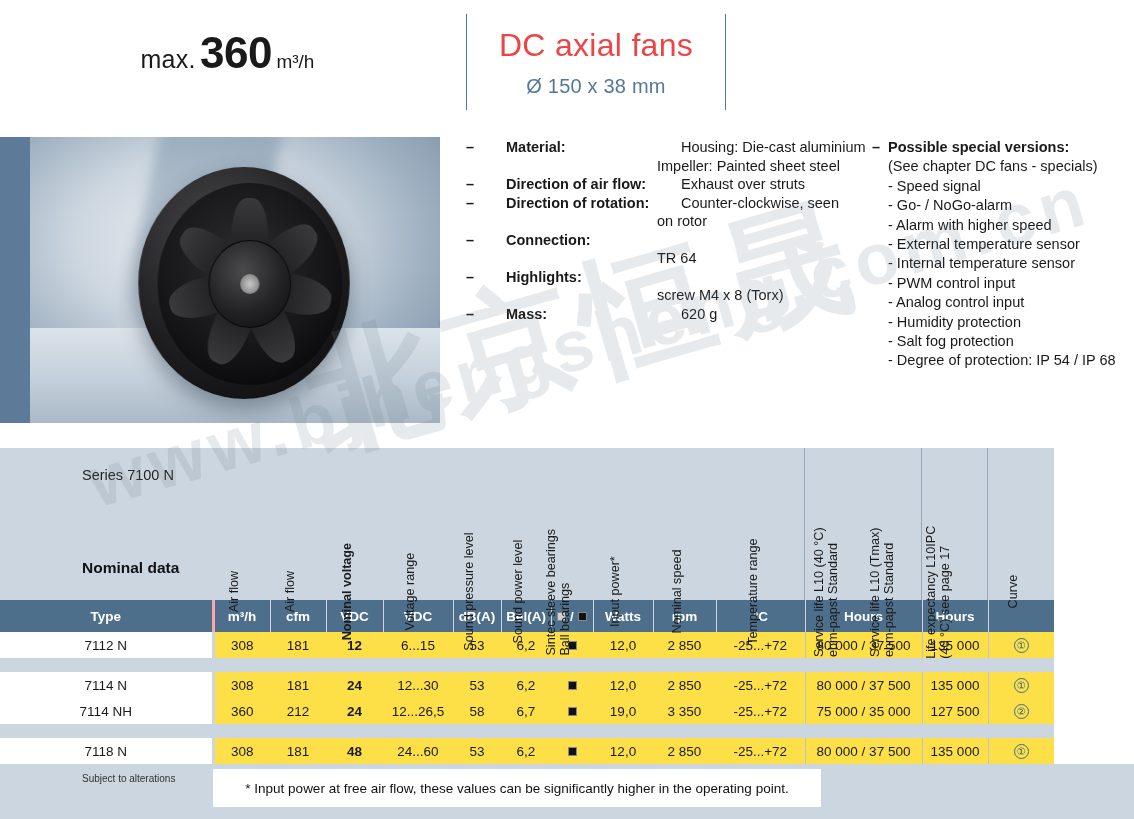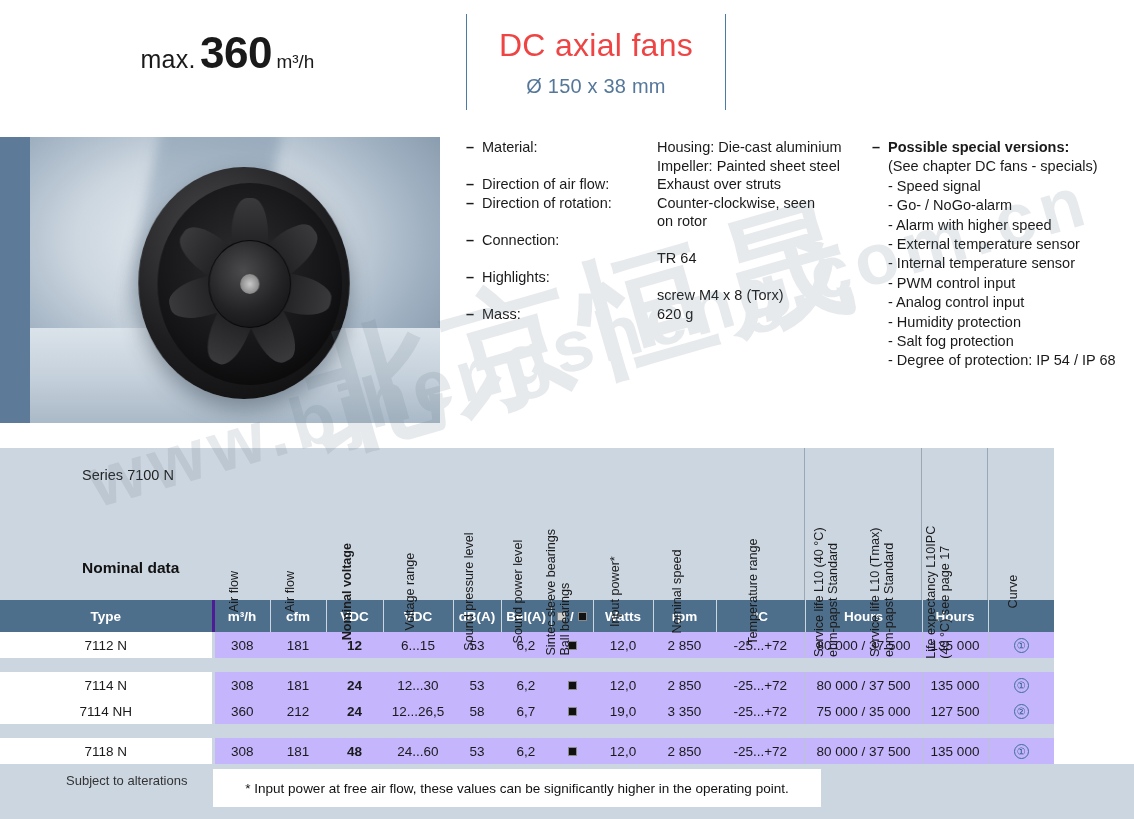--- a/index.html
+++ b/index.html
@@ -97,21 +97,21 @@
     position:absolute; color:#6b7b8c; font-weight:bold;
     transform:rotate(-16deg); white-space:nowrap;
   }
 
   .specs {
     position:absolute; left:466px; top:8px; width:400px;
     font-size:14.5px; line-height:18.5px;
   }
   .spec-row { display:flex; align-items:flex-start; }
   .spec-dash { width:16px; flex:none; font-weight:bold; }
-  .spec-label { font-weight:normal; flex:none; }
+  .spec-label { font-weight:bold; flex:none;margin-left:24px; }
   .spec-label.w175 { width:175px; }
   .spec-val { flex:1; }
   .spec-cont { padding-left:191px; }
 
   .specials {
     position:absolute; left:872px; top:8px; width:262px;
     font-size:14.5px; line-height:19.4px;
   }
   .specials .hdr { font-weight:bold; }
   .specials .sub { }
@@ -139,46 +139,46 @@
   .vhdr.two { text-align:left; }
 
   .divline { position:absolute; top:0; bottom:0; width:1px; background:#9aa7b5; }
 
   .unit-row td {
     background:#4e6f8c; color:#fff; font-weight:bold; font-size:13.5px;
     text-align:center; height:32px; vertical-align:middle;
     border-left:1px solid #ccd6e1;
   }
   .unit-row td.type-cell {
-    background:#4e6f8c; border-left:none; border-right:3px solid #4c1d95;
+    background:#4e6f8c; border-left:none; border-right:3px solid #fca5a5;
   }
   .unit-row td.blank { border-left:1px solid #ccd6e1; }
 
   .drow td {
     height:26px; font-size:13.5px; text-align:center; vertical-align:middle;
-    background:#c4b5fd; border-left:1px solid #b9c4d0;
+    background:#fde047; border-left:1px solid #b9c4d0;
   }
   .drow td.type-cell {
     text-align:center; border-left:none; border-right:3px solid #ccd6e1; background:#fff;
   }
   .drow td.b { font-weight:bold; }
   .drow td.nb { border-left:none; }
   .grow td { height:14px; background:#ccd6e1; border:none; }
   .grow td.type-cell { background:#ccd6e1; border-right:3px solid #ccd6e1; }
 
   .bsq { display:inline-block; width:9px; height:9px; background:#111; border:1px solid #888; }
   .bsq.open { background:#cfcfcf; }
   .circnum {
     display:inline-block; width:15px; height:15px; line-height:13px;
     border:1px solid #3d6e96; border-radius:50%; font-size:10px;
     color:#2f5f88; text-align:center;
   }
 
   .foot-band { background:#ccd6e1; height:57px; position:relative; }
-  .subj { position:absolute; left:66px; top:9px; font-size:13px; color:#333; }
+  .subj { position:absolute; left:82px; top:9px; font-size:10px; color:#333; }
   .footnote {
     position:absolute; left:213px; top:5px; right:313px; height:38px;
     background:#fff; font-size:13.5px; color:#111;
     display:flex; align-items:center; justify-content:center; text-align:center;
   }
 </style>
 </head>
 <body>
 
 <div class="top-banner">

